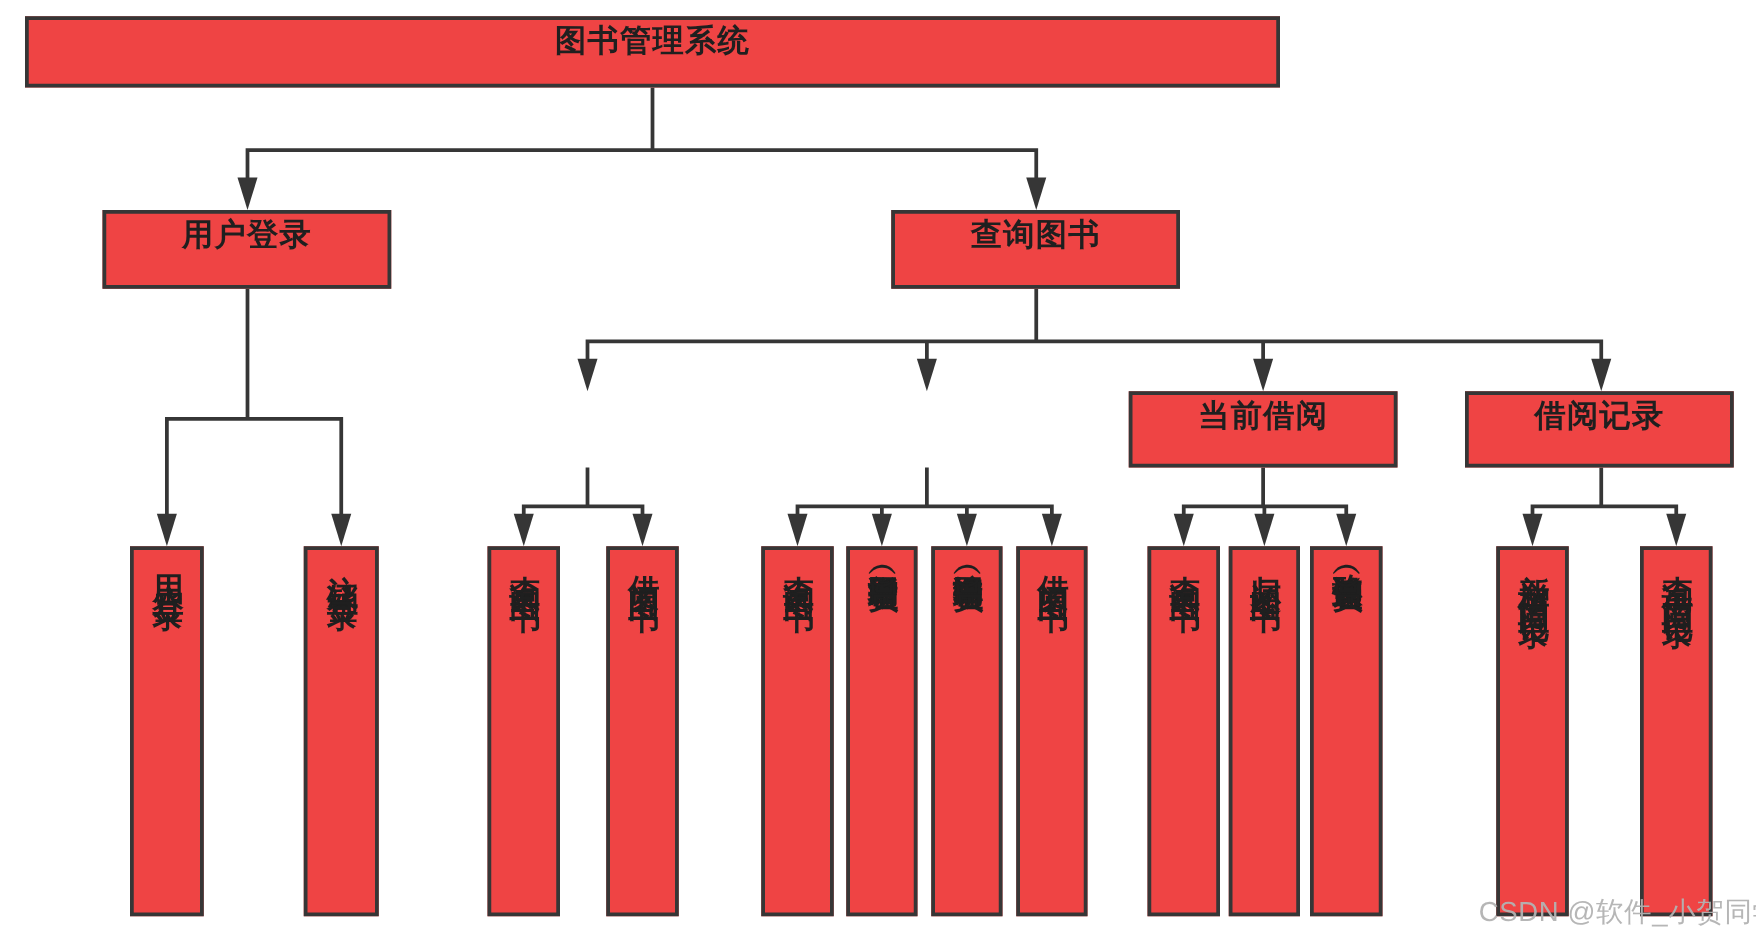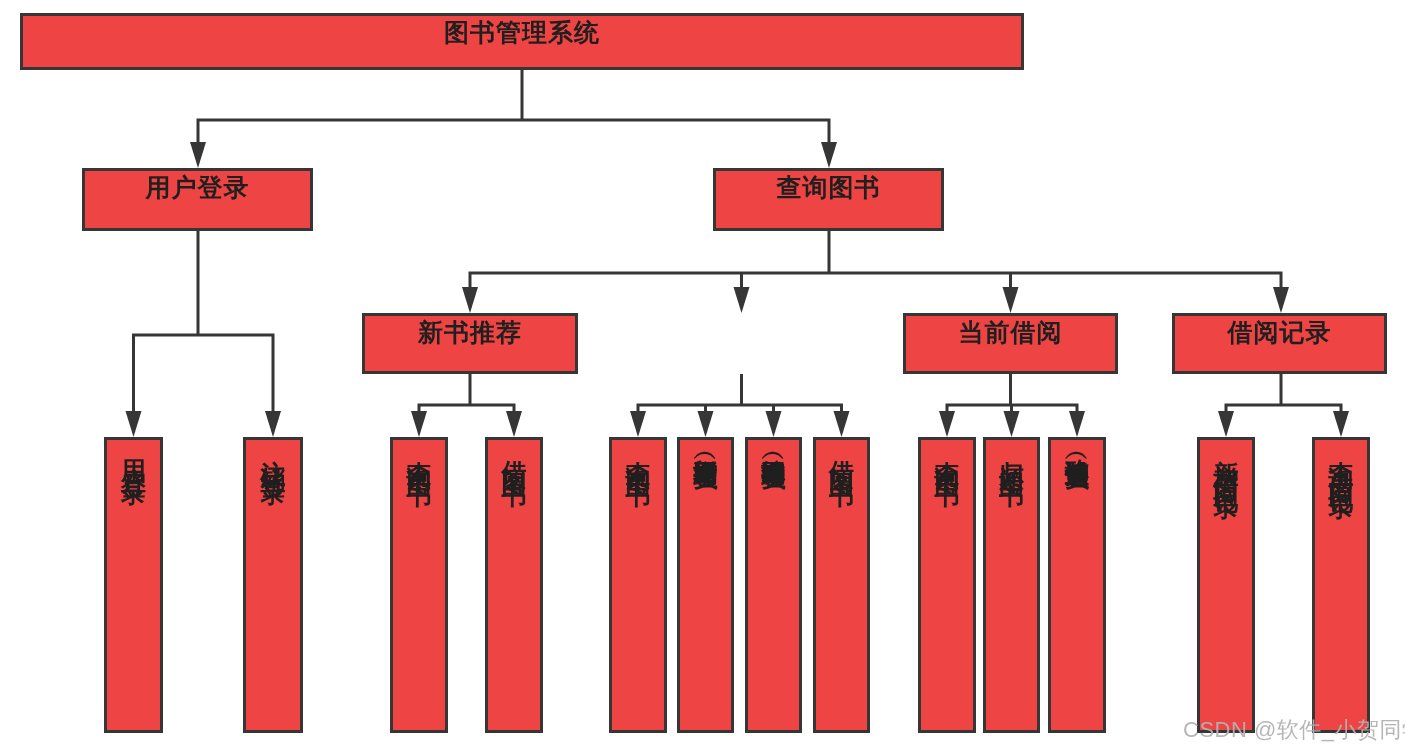--- a/index.html
+++ b/index.html
@@ -107,23 +107,20 @@
     <span>图书管理系统</span>
   </div>
 
   <div class="box hbox" style="left:82px; top:168px; width:231px; height:63px">
     <span>用户登录</span>
   </div>
   <div class="box hbox" style="left:713px; top:168px; width:231px; height:63px">
     <span>查询图书</span>
   </div>
 
-  <div class="box hbox" style="left:362px; top:313px; width:216px; height:61px">
-    <span>新书推荐</span>
-  </div>
   <div class="box hbox" style="left:1172px; top:313px; width:215px; height:61px">
     <span>借阅记录</span>
   </div>
   <div class="box hbox" style="left:903px; top:313px; width:215px; height:61px">
     <span>当前借阅</span>
   </div>
 
   <div class="box vbox" style="left:104px; width:59px">
     <span class="vtext">用户登录</span>
   </div>

